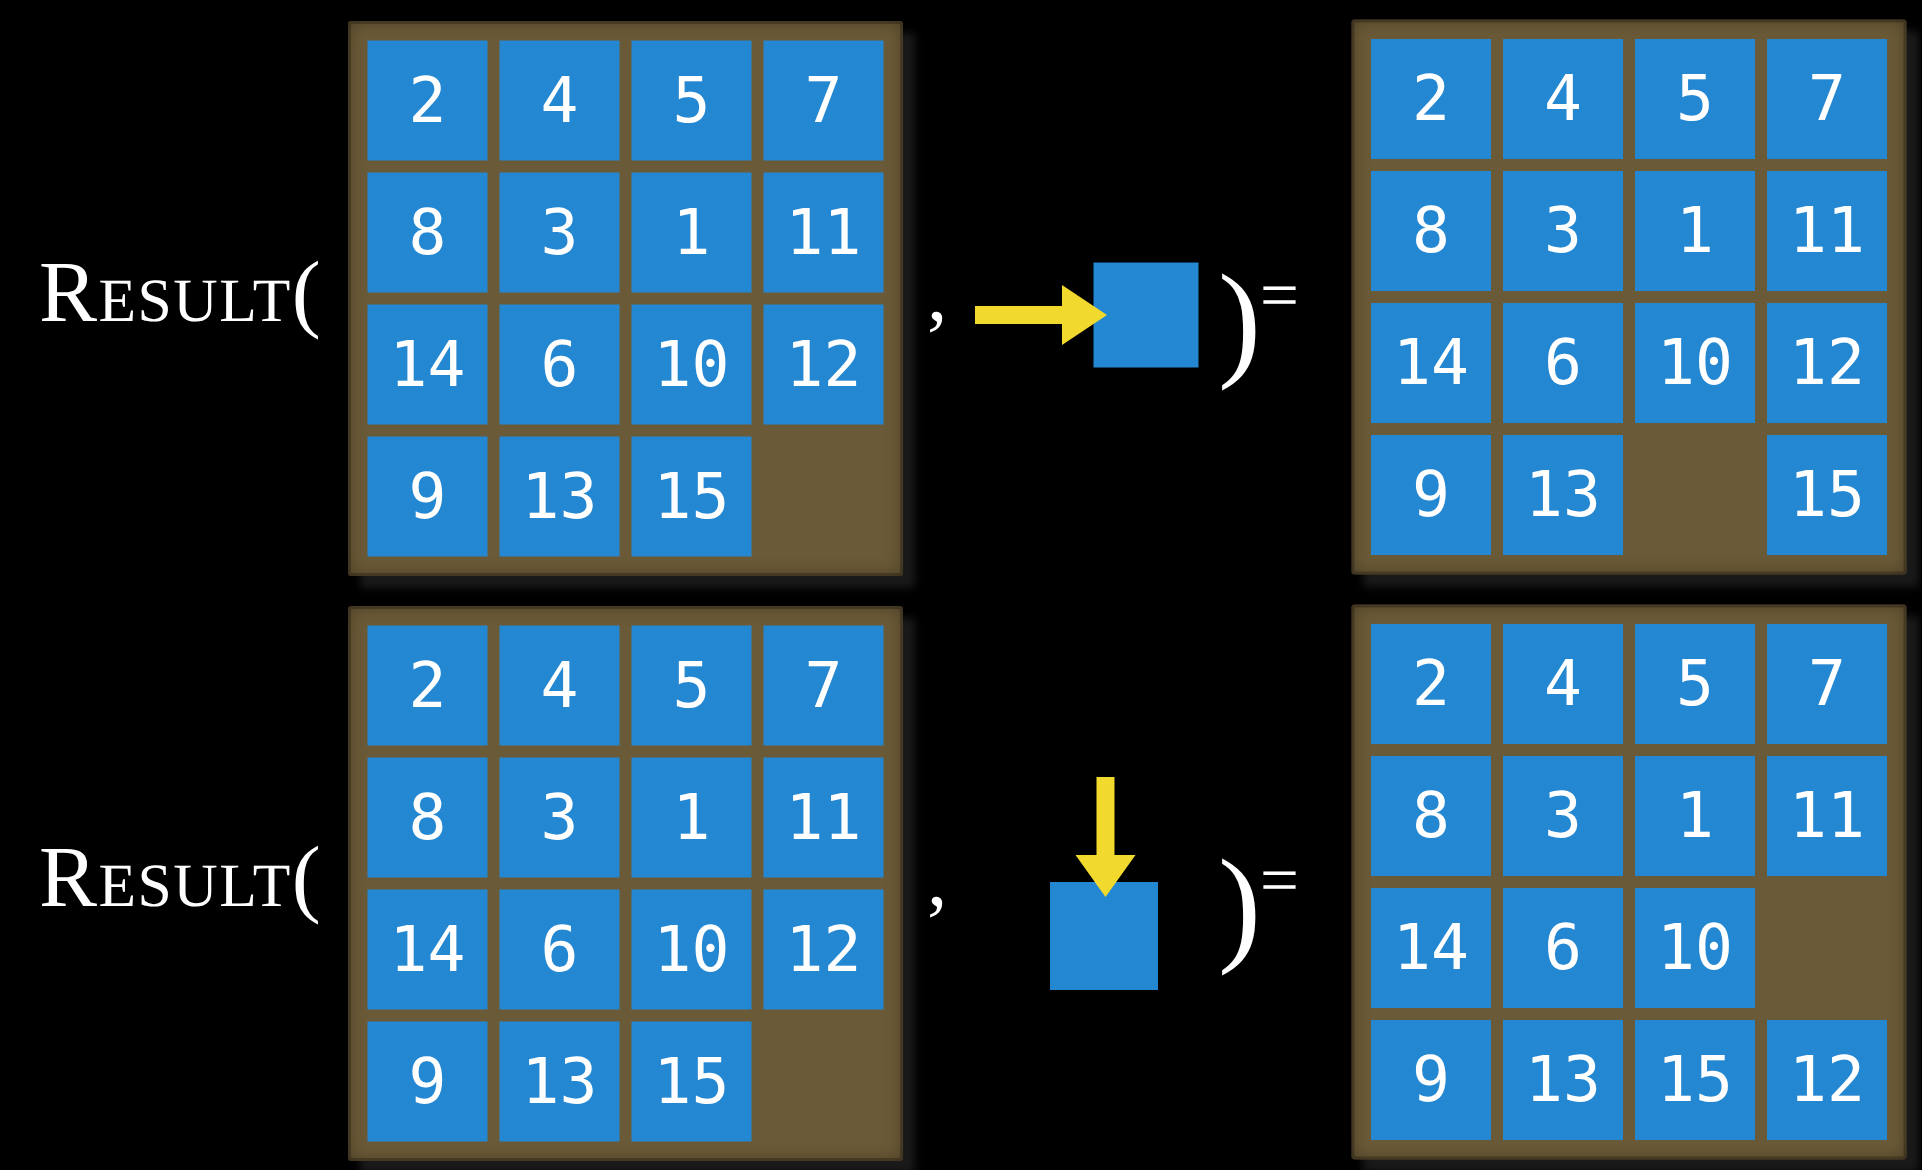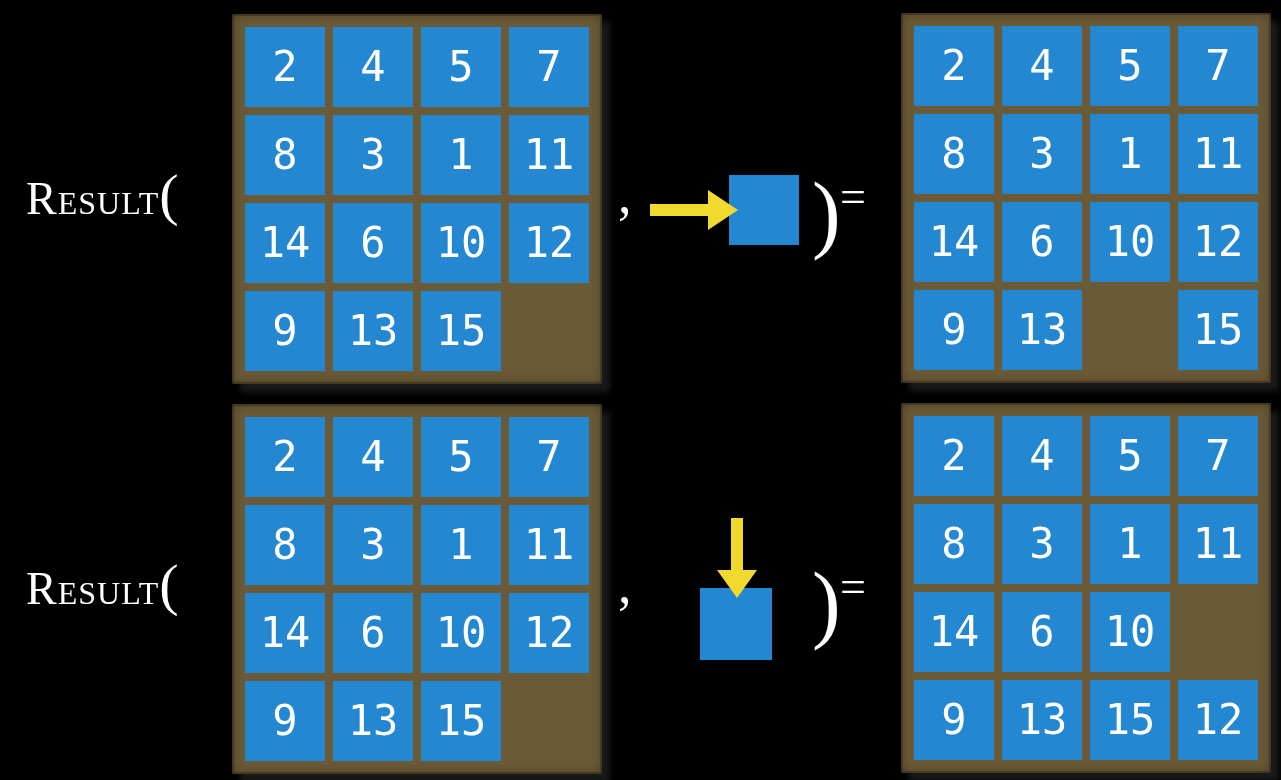--- a/index.html
+++ b/index.html
@@ -5,21 +5,21 @@
   html,body{margin:0;padding:0;background:#000;}
   #stage{
     position:relative;width:1281px;height:780px;background:#000;overflow:hidden;
     font-family:"Liberation Serif","DejaVu Serif",serif;color:#fff;
   }
   .row{position:absolute;left:0;width:1281px;height:390px;}
   .row1{top:0;} .row2{top:390px;}
 
   
   .fn{position:absolute;left:26px;top:166px;display:flex;align-items:baseline;white-space:nowrap;}
-  .fn-name{font-size:46px;line-height:1;font-variant:small-caps;letter-spacing:1px;}
+  .fn-name{font-size:58px;line-height:1;font-variant:small-caps;letter-spacing:1px;}
   .open-paren{font-size:58px;line-height:1;font-weight:400;}
 
   
   .comma{position:absolute;left:618px;top:168px;font-size:54px;line-height:1;}
   .close-paren{position:absolute;left:812px;top:170px;font-size:86px;line-height:1;font-weight:400;}
   .equals{position:absolute;left:840px;top:174px;font-size:46px;line-height:1;}
 
   
   .board{
     position:absolute;box-sizing:border-box;width:370px;height:370px;padding:13px;

